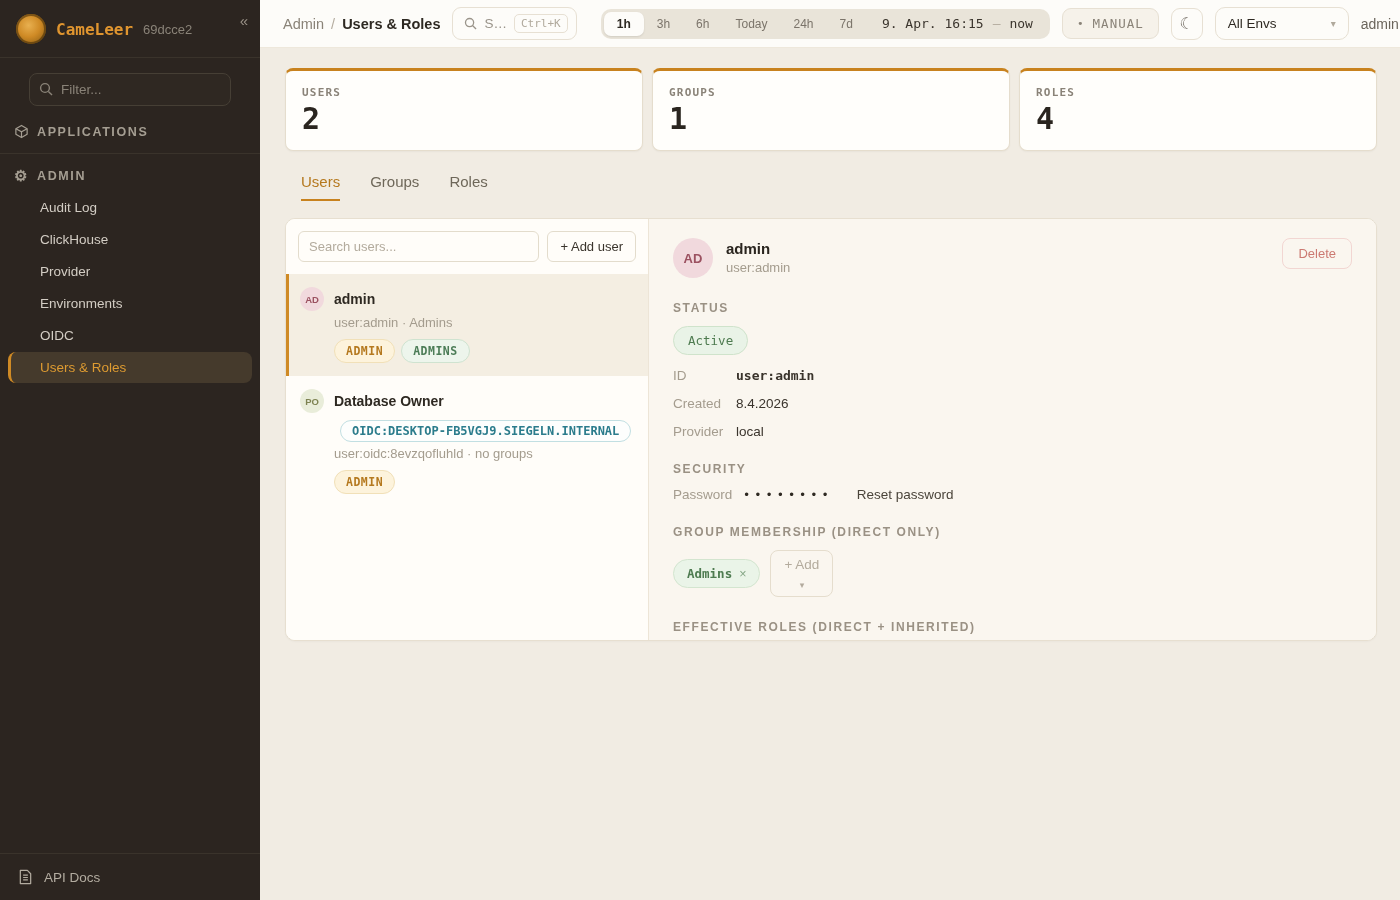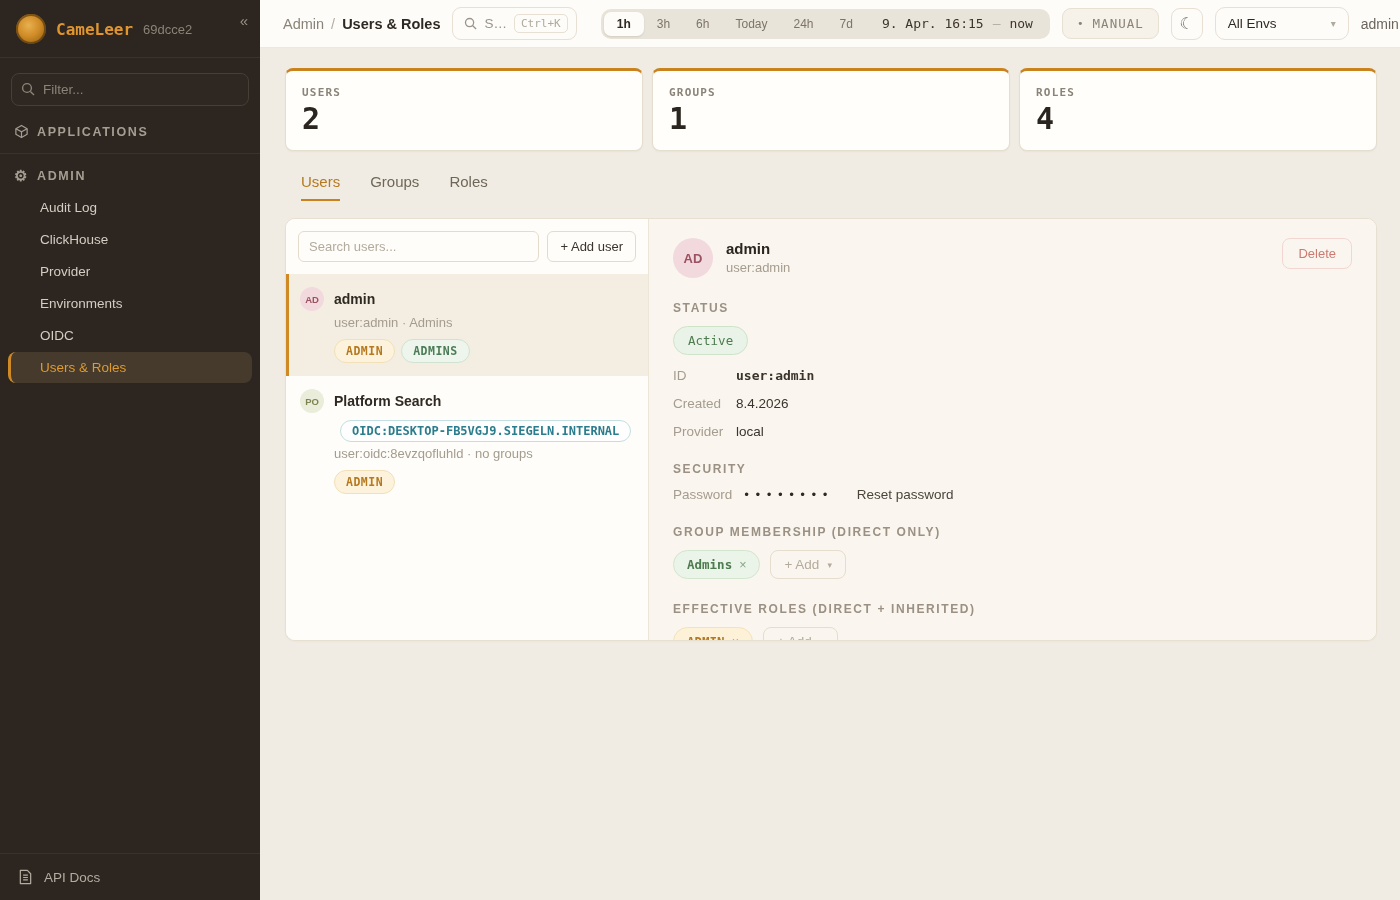--- a/index.html
+++ b/index.html
@@ -9,21 +9,21 @@
 
   .app { display:flex; width:1400px; height:760px; }
 
   
   .sidebar { width:260px; min-width:260px; background:#2c2520; display:flex; flex-direction:column; height:900px; }
   .sb-header { display:flex; align-items:center; gap:10px; padding:14px 16px 13px; position:relative; border-bottom:1px solid #3a332b; }
   .logo-circle { width:30px; height:30px; border-radius:50%; background:radial-gradient(circle at 42% 38%, #e8b050 0%, #cf8a25 45%, #7e5512 100%); box-shadow:inset 0 0 0 2px rgba(60,40,8,.55); flex:none; }
   .logo-text { font-family:"DejaVu Sans Mono", monospace; font-weight:bold; font-size:16px; color:#e0952f; }
   .logo-version { font-size:13px; color:#8a8378; }
   .collapse-btn { position:absolute; right:12px; top:12px; color:#9a9287; font-size:15px; cursor:pointer; }
-  .sb-filter { margin:15px 11px 6px; position:relative; }
+  .sb-filter { margin:15px 29px 6px; position:relative; }
   .sb-filter input { width:100%; background:#2f2822; border:1px solid #463f35; border-radius:8px; padding:8px 10px 8px 31px; font-size:13.5px; color:#d6d0c7; outline:none; font-family:"Liberation Sans", sans-serif; }
   .sb-filter input::placeholder { color:#8a8378; }
   .sb-filter .mag { position:absolute; left:10px; top:9px; }
   .sb-section { display:flex; align-items:center; gap:8px; padding:12px 14px 8px; color:#a59e92; font-size:12.5px; font-weight:bold; letter-spacing:1.6px; }
   .sb-divider { border-top:1px solid #3a332b; margin:6px 0 2px; }
   .sb-item { margin:1px 8px; padding:8px 12px 8px 32px; border-radius:8px; font-size:13.5px; color:#d3cdc4; cursor:pointer; }
   .sb-item.active { background:#453a2c; color:#de9b31; border-left:3px solid #cf8a25; padding-left:29px; }
   .sb-footer { margin-top:auto; border-top:1px solid #3a332b; padding:15px 18px; display:flex; align-items:center; gap:11px; color:#b3aca0; font-size:13.5px; cursor:pointer; }
   .gear-glyph { font-size:15px; color:#a59e92; line-height:1; }
 
@@ -97,21 +97,21 @@
   .frow .fl { width:63px; color:#a49c8e; }
   .frow .fv { color:#3a342c; }
   .frow .fv.mono { font-family:"DejaVu Sans Mono", monospace; font-size:13px; font-weight:bold; }
   .pw-dots { font-family:"DejaVu Sans Mono", monospace; letter-spacing:4px; color:#2e2922; font-size:12px; }
   .reset-link { margin-left:24px; color:#4a443a; cursor:pointer; font-size:13.5px; }
   .chips { display:flex; align-items:center; gap:10px; }
   .chip { display:inline-flex; align-items:center; gap:7px; font-family:"DejaVu Sans Mono", monospace; font-size:12.5px; font-weight:bold; border-radius:999px; padding:6px 13px; cursor:default; }
   .chip.green { background:#eaf4e8; border:1px solid #d3e5cf; color:#4e7b50; }
   .chip.orange { background:#fdf2d8; border:1px solid #f3e2ba; color:#b5791f; }
   .chip .x { font-family:"Liberation Sans", sans-serif; font-weight:normal; opacity:.65; cursor:pointer; }
-  .add-chip { display:inline-flex; align-items:center; gap:8px; border:1px solid #e5ddcd; border-radius:8px; background:transparent; padding:6px 13px; color:#b3ab9d; font-size:13.5px; cursor:pointer; font-family:"Liberation Sans", sans-serif; }
+  .add-chip { display:inline-flex; align-items:center; gap:8px; border:1px solid #e5ddcd; border-radius:8px; background:transparent; padding:6px 13px; color:#b3ab9d; font-size:13.5px; cursor:pointer; font-family:"Liberation Sans", sans-serif;flex-direction:column; }
   .add-chip .caret { font-size:9px; }
 
   svg { display:block; }
 </style>
 </head>
 <body>
 
 <div class="app">
 
   <aside class="sidebar">
@@ -261,21 +261,21 @@
             <div class="sub">user:admin · Admins</div>
             <div class="brow">
               <span class="pill role">ADMIN</span>
               <span class="pill group">ADMINS</span>
             </div>
           </div>
 
           <div class="uitem">
             <div class="row1">
               <div class="avatar green av-24">PO</div>
-              <span class="name">Platform Search</span>
+              <span class="name">Database Owner</span>
             </div>
             <span class="oidc-chip">OIDC:DESKTOP-FB5VGJ9.SIEGELN.INTERNAL</span>
             <div class="sub">user:oidc:8evzqofluhld · no groups</div>
             <div class="brow">
               <span class="pill role">ADMIN</span>
             </div>
           </div>
         </div>
 
         <div class="detail">

